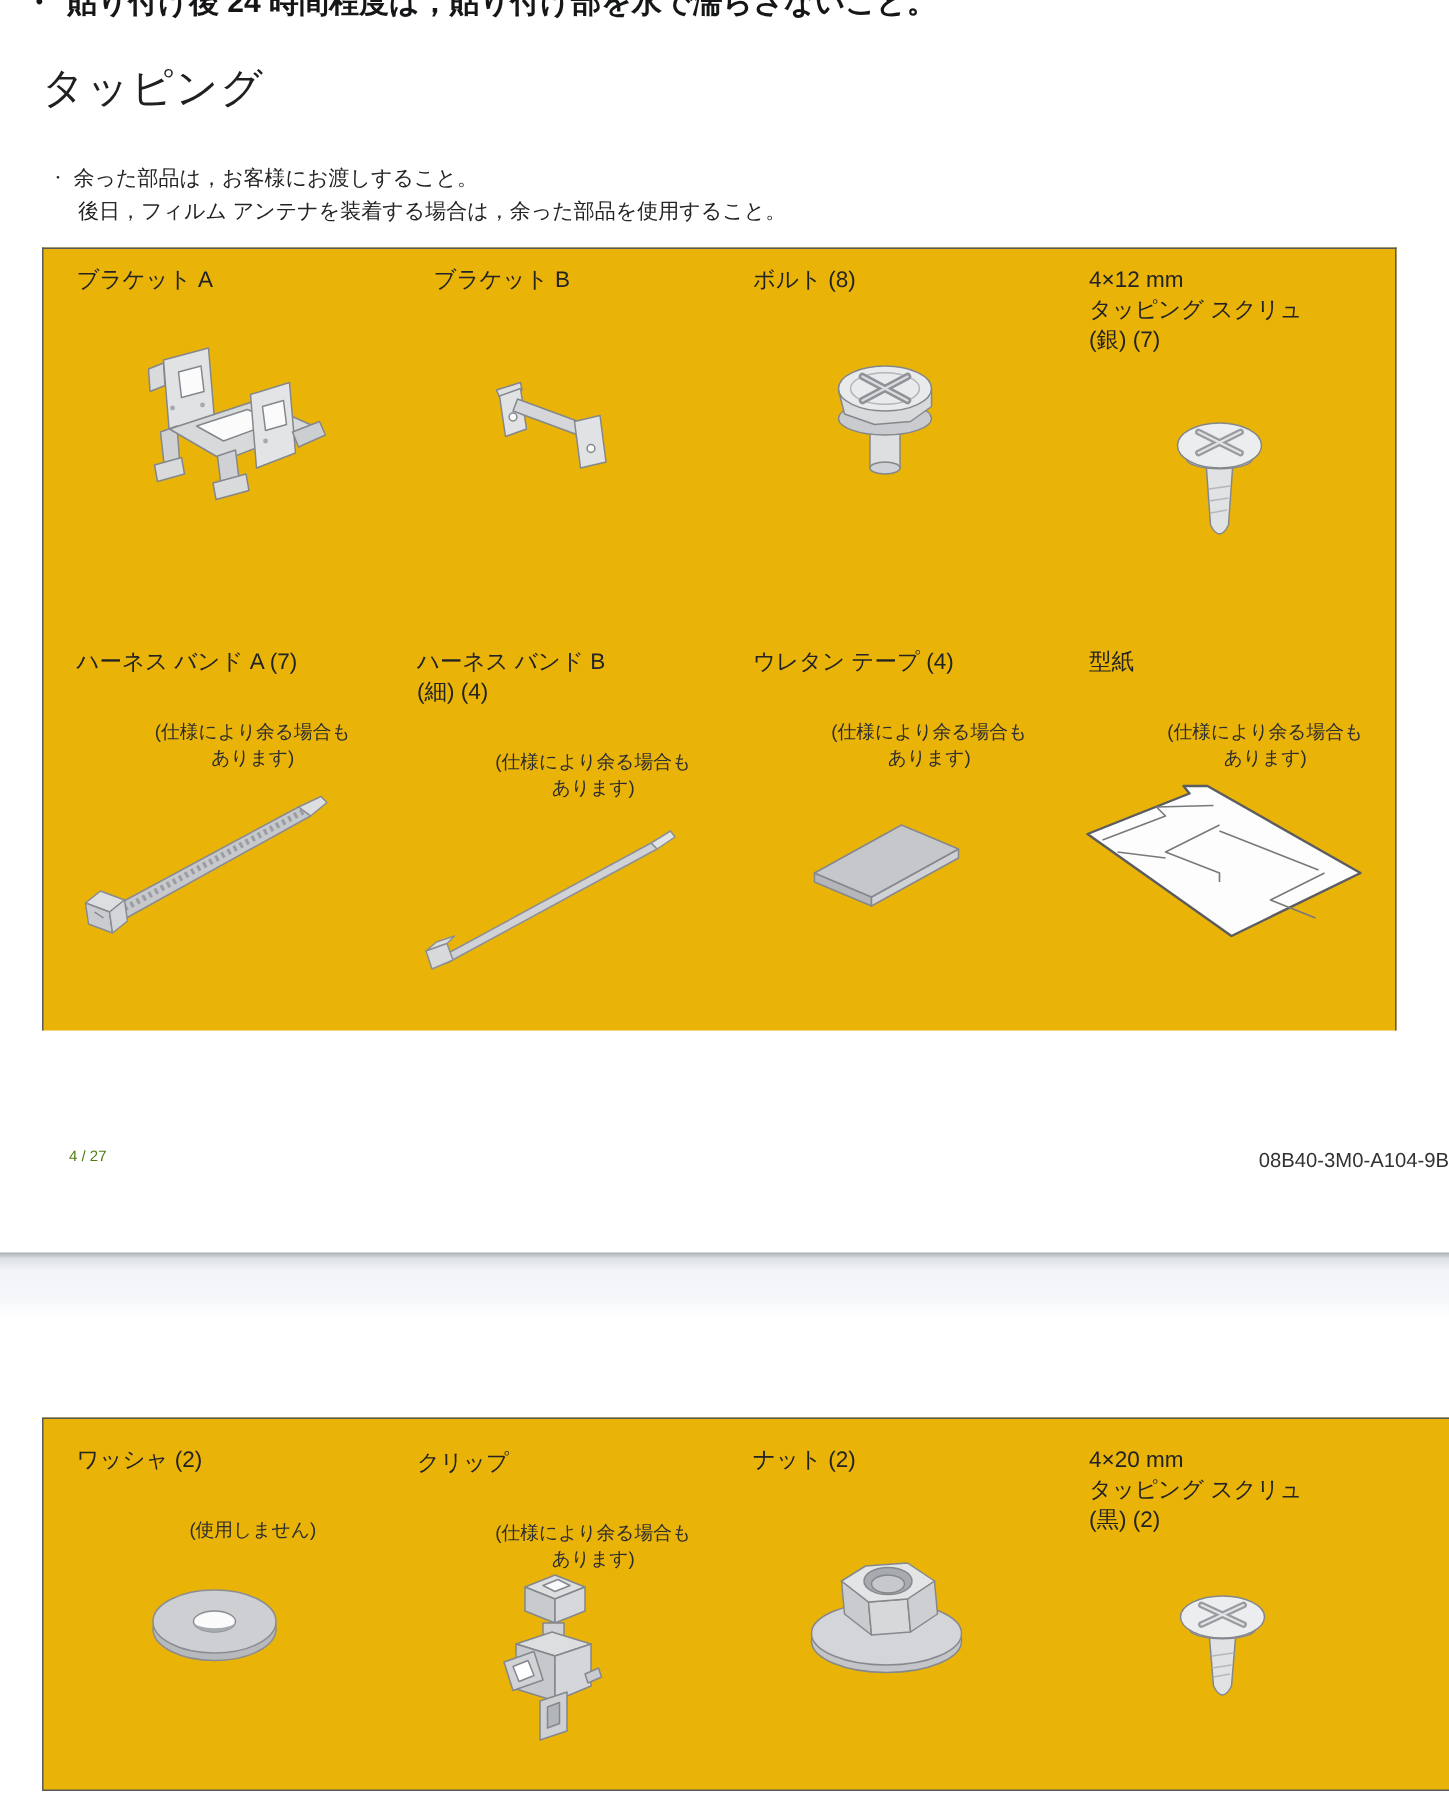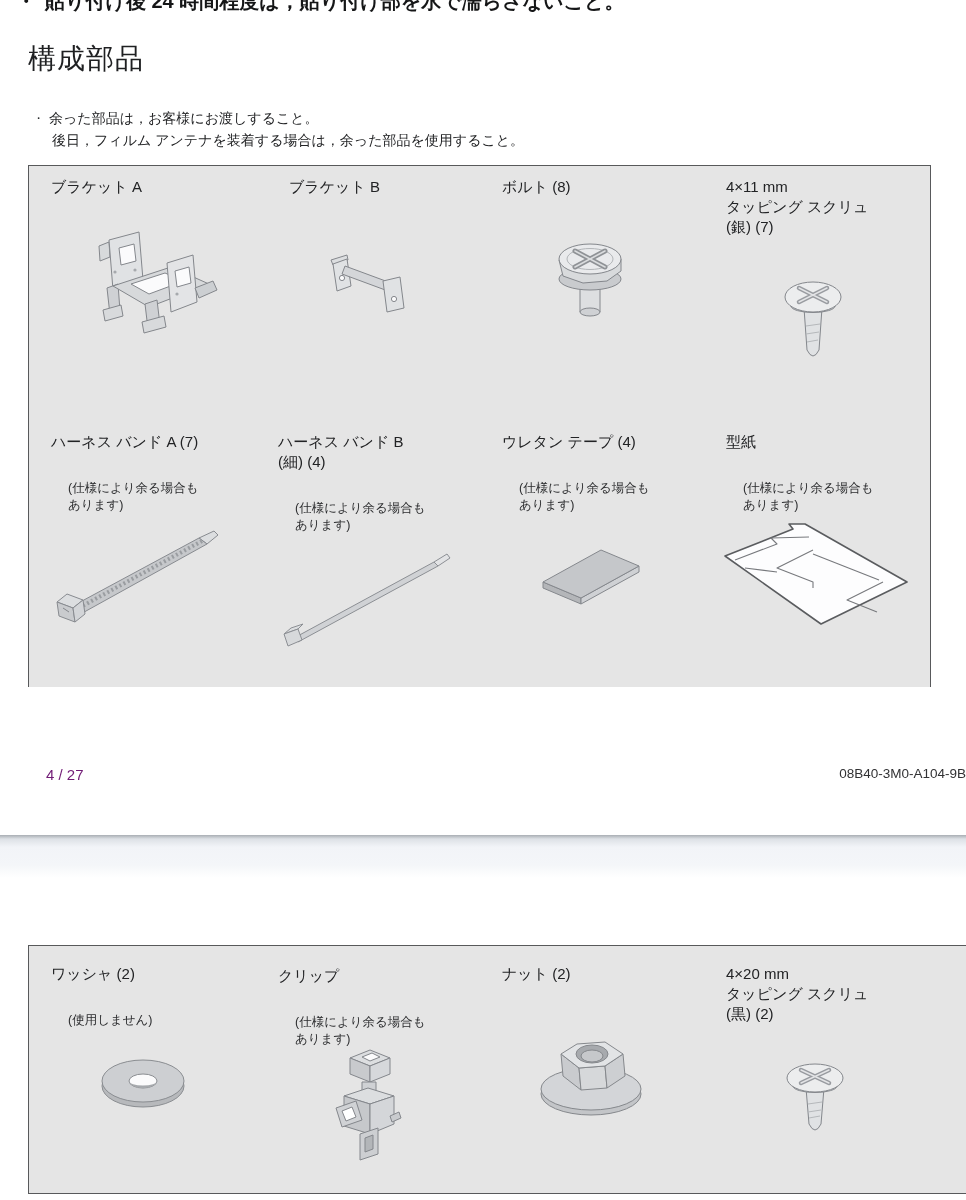--- a/index.html
+++ b/index.html
@@ -11,63 +11,63 @@
   }
   .abs{position:absolute;}
   .warning{top:-12px;left:16px;font-size:20px;font-weight:bold;white-space:nowrap;color:#151617;}
   .warning .mark{display:inline-block;width:29px;}
   .h1{top:40px;left:28px;font-size:28px;font-weight:400;letter-spacing:1px;white-space:nowrap;}
   .h2{top:83px;left:30px;font-size:18px;font-weight:400;letter-spacing:.5px;white-space:nowrap;}
   .bline{font-size:14px;line-height:18px;white-space:nowrap;color:#232426;}
   .bline .mark{display:inline-block;width:16px;font-size:11px;vertical-align:1px;}
   .b1{top:109px;left:33px;}
   .b2{top:131px;left:52px;}
-  .partbox{border:1px solid #58595b;background:#e5e5e5;}
+  .partbox{border:1px solid #58595b;background:#eab308;}
   .box1{left:28px;top:165px;width:901px;height:521px;border-bottom:none;}
   .box2{left:28px;top:945px;width:901px;height:247px;padding-left:41px;}
   .cell{position:absolute;width:218px;}
   .lbl{font-size:15px;line-height:20px;white-space:nowrap;color:#222325;}
   .note{margin-top:28px;margin-left:17px;}
-  .nline{font-size:12.5px;line-height:17px;white-space:nowrap;color:#2c2d2f;}
-  .footer-page{top:766px;left:46px;font-size:15px;color:#701a75;white-space:nowrap;}
+  .nline{font-size:12.5px;line-height:17px;white-space:nowrap;color:#2c2d2f;text-align:center;}
+  .footer-page{top:766px;left:46px;font-size:10px;color:#4d7c0f;white-space:nowrap;}
   .footer-code{top:766px;left:0;width:966px;text-align:right;font-size:13.5px;color:#323234;white-space:nowrap;}
   .page-gap{top:835px;left:0;width:966px;height:43px;
     background:linear-gradient(180deg,#a9aeb4 0px,#dde1e6 4px,#f2f4f8 12px,#f4f6f9 30px,#fbfcfd 38px,#ffffff 43px);}
   .art{position:absolute;}
   .art svg{display:block;}
 </style>
 </head>
 <body>
 
 <div class="screen">
 
   <div class="abs warning">
     <span class="mark">・</span><span>貼り付け後 24 時間程度は，貼り付け部を水で濡らさないこと。</span>
   </div>
 
-  <div class="abs h1">構成部品</div>
+  <div class="abs h1">タッピング</div>
 
   <div class="abs bline b2">後日，フィルム アンテナを装着する場合は，余った部品を使用すること。</div>
   <div class="abs bline b1">
     <span class="mark">・</span><span>余った部品は，お客様にお渡しすること。</span>
   </div>
 
   <div class="abs partbox box1">
 
     <div class="cell" style="left:22px;top:11px">
       <div class="lbl">ブラケット A</div>
     </div>
     <div class="cell" style="left:260px;top:11px">
       <div class="lbl">ブラケット B</div>
     </div>
     <div class="cell" style="left:473px;top:11px">
       <div class="lbl">ボルト (8)</div>
     </div>
     <div class="cell" style="left:697px;top:11px">
-      <div class="lbl">4×11 mm</div>
+      <div class="lbl">4×12 mm</div>
       <div class="lbl">タッピング スクリュ</div>
       <div class="lbl">(銀) (7)</div>
     </div>
 
     <div class="cell" style="left:22px;top:266px">
       <div class="lbl">ハーネス バンド A (7)</div>
       <div class="note">
         <div class="nline">(仕様により余る場合も</div>
         <div class="nline">あります)</div>
       </div>

